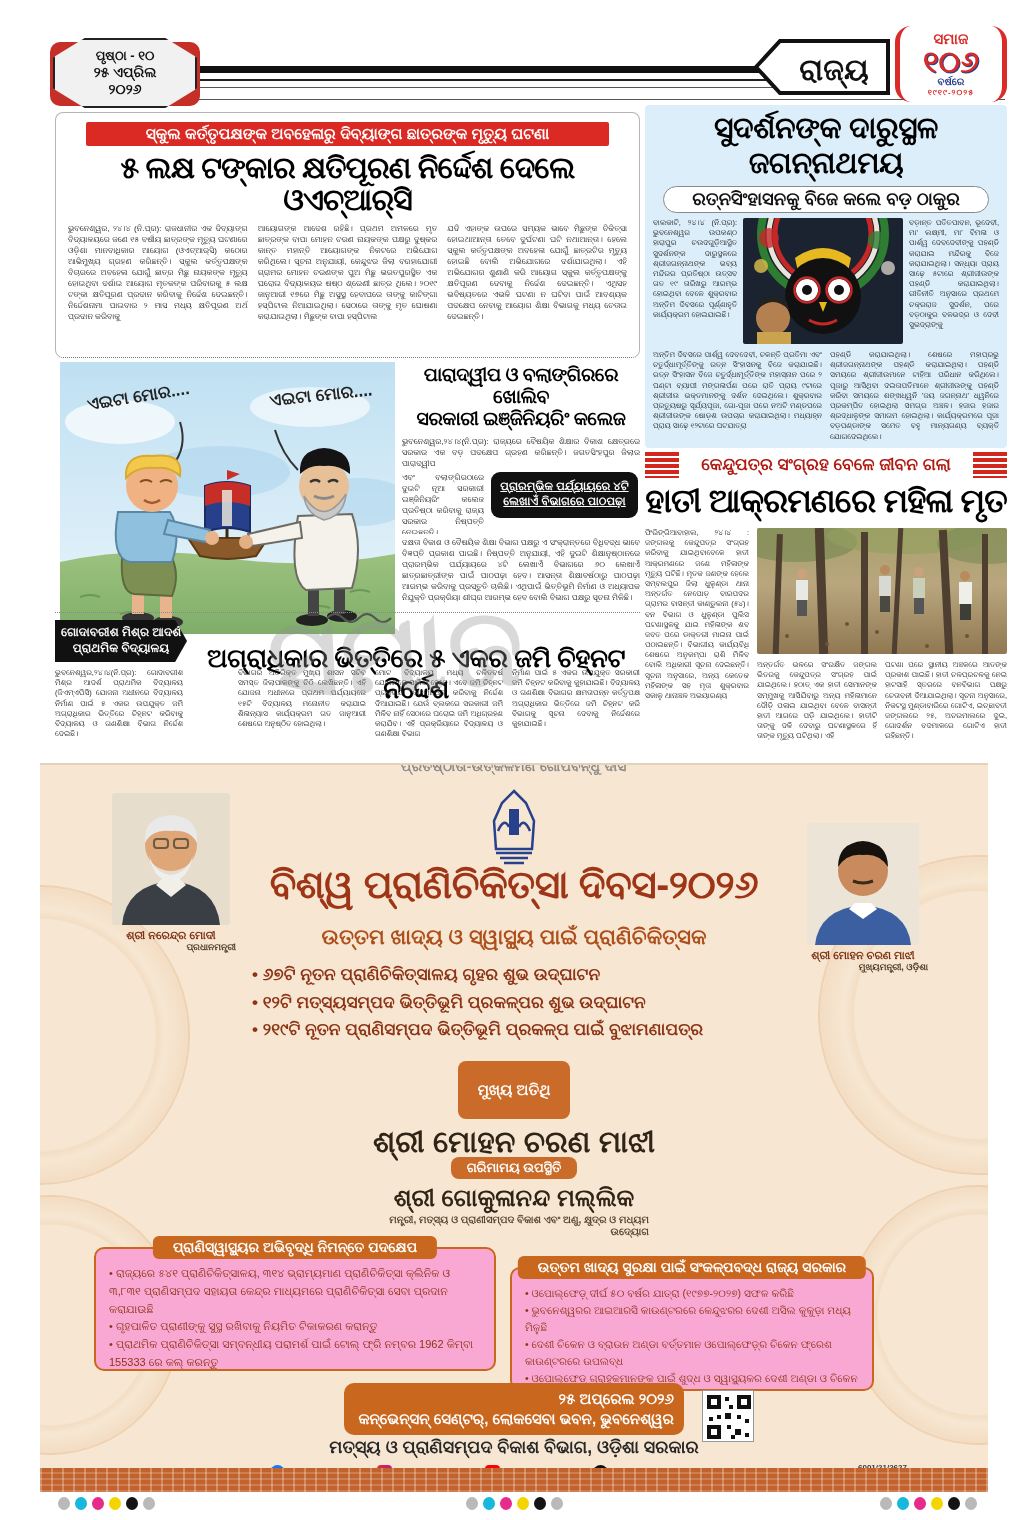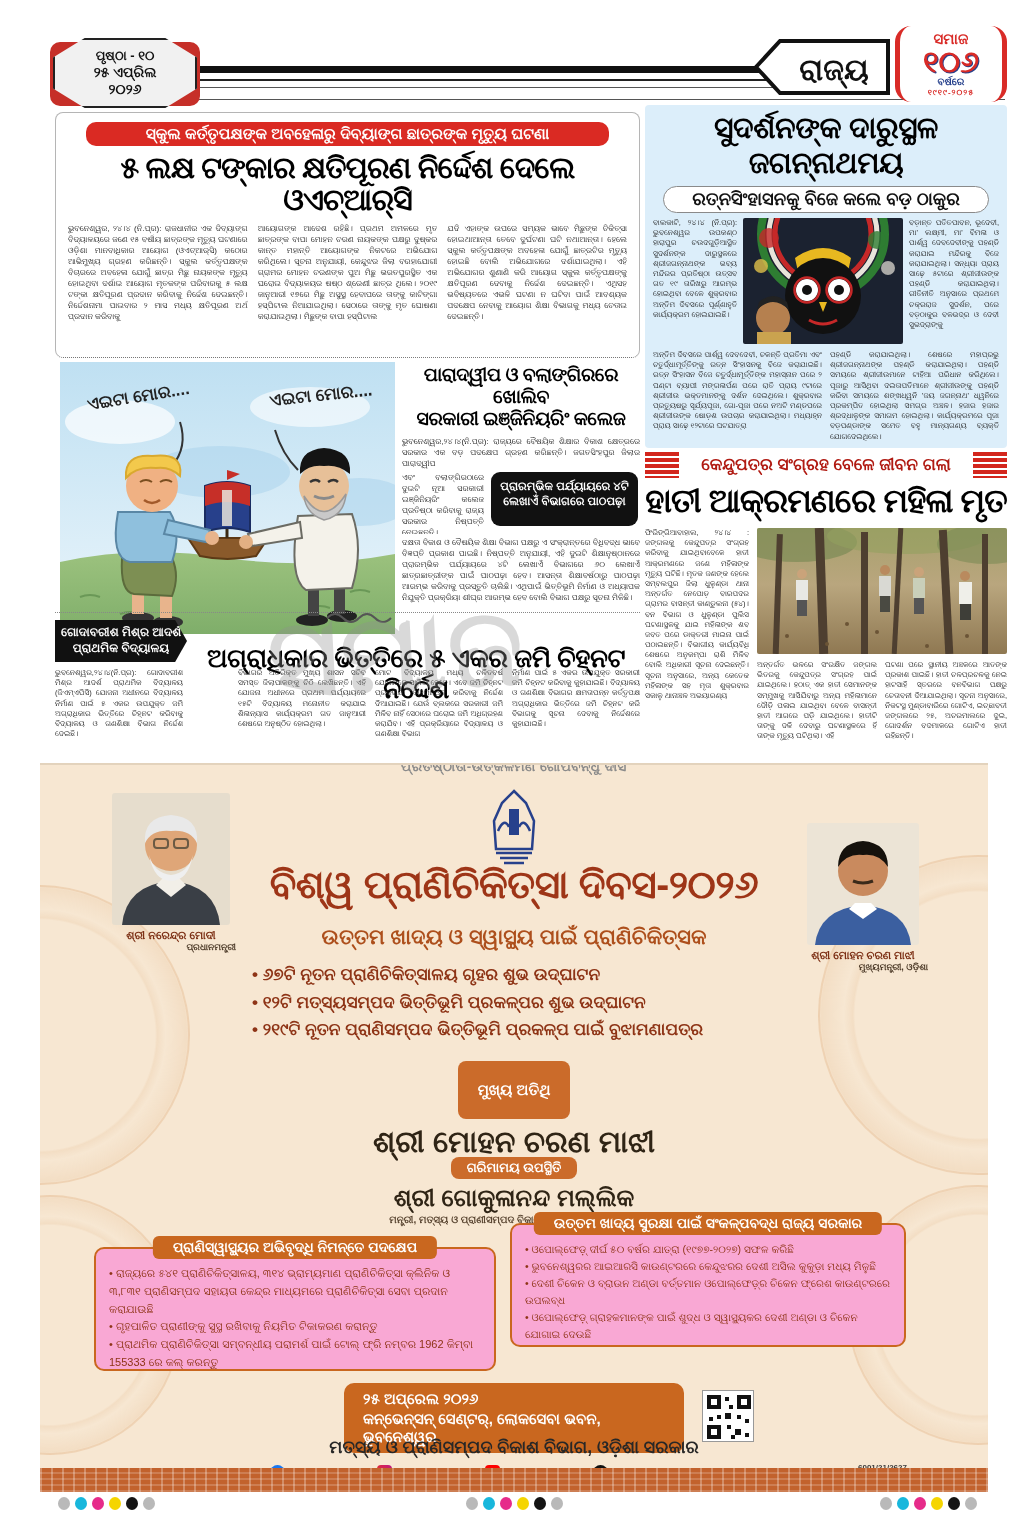--- a/index.html
+++ b/index.html
@@ -20,21 +20,21 @@
   .rule-hair{border-top:1px solid #555;height:0;}
   .logo{background:#fff;border-left:5px solid #d92b27;border-right:5px solid #d92b27;border-radius:16px;
         display:flex;flex-direction:column;align-items:center;justify-content:center;text-align:center;padding:2px 6px;}
   .logo .m{color:#d92b27;font-weight:800;font-size:15px;}
   .logo .n{color:#d92b27;font-weight:800;font-size:30px;line-height:.95;text-shadow:1px 1px 0 #27418c;}
   .logo .w{color:#27418c;font-weight:700;font-size:10px;}
   .logo .y{color:#d92b27;font-weight:700;font-size:8px;letter-spacing:1px;}
 
   
   .a1box{border:1px solid #b5b5b5;border-bottom:1px dotted #777;border-radius:8px;background:#fff;}
-  .kicker1{background:#da2a23;color:#fff;font-weight:700;font-size:15.5px;text-align:center;padding:3px 0;border-radius:10px;}
+  .kicker1{background:#da2a23;color:#fff;font-weight:700;font-size:15.5px;text-align:center;padding:3px 0;border-radius:2px;}
   .h1big{font-weight:800;color:#000;font-size:30px;text-align:center;letter-spacing:-1px;line-height:1.05;}
 
   
   .a2box{background:#dceefa;border-radius:4px;}
   .h2big{font-weight:800;color:#000;font-size:30px;text-align:center;letter-spacing:-.5px;}
   .subpill{background:#fff;border:1px solid #8a8a8a;border-radius:16px;font-weight:700;font-size:18px;color:#111;text-align:center;padding:2px 0;}
 
   
   .h3{font-weight:800;color:#000;font-size:19px;text-align:center;line-height:1.15;letter-spacing:-.5px;}
   .callout{background:#111;color:#fff;font-weight:700;font-size:11.5px;text-align:center;border-radius:9px;padding:7px 6px;line-height:1.35;}
@@ -57,21 +57,21 @@
   .founder{color:#8a8a8a;font-weight:700;font-size:13.5px;letter-spacing:.5px;text-align:center;}
   .adtitle{color:#9e3517;font-weight:800;font-size:39px;text-align:center;letter-spacing:-.5px;}
   .adsub{color:#ad4f1c;font-weight:800;font-size:21px;text-align:center;}
   .adbullet{color:#8e3416;font-weight:800;font-size:17px;line-height:1.62;}
   .pill{background:#cb6b2a;color:#fff;font-weight:800;border-radius:8px;display:inline-block;}
   .cgname{color:#2f2415;font-weight:800;text-align:center;}
   .adbox{background:#f9a8d4;border:2px solid #c9671f;border-radius:10px;}
   .adbox .hd{position:absolute;top:-13px;left:50%;transform:translateX(-50%);background:#c9671f;color:#fff;
              font-weight:800;font-size:14px;padding:3px 20px;border-radius:6px;white-space:nowrap;}
   .adbox .items{padding:16px 13px 6px;color:#8e3416;font-weight:400;font-size:11px;line-height:1.62;}
-  .datebox{background:#c9671f;color:#fff;border-radius:10px;text-align:left;padding:7px 19px;font-weight:800;}
+  .datebox{background:#c9671f;color:#fff;border-radius:10px;text-align:right;padding:7px 10px;font-weight:800;}
   .deptline{color:#272727;font-weight:800;font-size:17.5px;text-align:center;}
   .social{display:flex;align-items:center;gap:6px;justify-content:center;}
   .sicon{width:15px;height:15px;border-radius:50%;display:inline-flex;align-items:center;justify-content:center;color:#fff;font-size:9px;font-weight:800;}
   .handle{font-size:11px;font-weight:700;color:#222;}
   .adrefs{font-size:8px;color:#3c3c3c;font-weight:700;}
   .adstrip{background:#c2622d;
     background-image:repeating-linear-gradient(90deg,rgba(255,255,255,.28) 0 2px,transparent 2px 11px),
                      repeating-linear-gradient(0deg,rgba(255,255,255,.18) 0 2px,transparent 2px 6px);}
   .cap-name{font-size:11px;font-weight:800;color:#7c2f14;text-align:center;}
   .cap-title{font-size:9px;font-weight:700;color:#4c3a28;text-align:right;}
@@ -219,21 +219,21 @@
     <text x="210" y="44" font-size="17" font-weight="800" fill="#222" transform="rotate(-6 210 44)">ଏଇଟା ମୋର....</text>
     <path d="M232 250 q8 -8 16 0 q8 8 16 0 q8 -8 16 0 q8 8 16 0" stroke="#555" stroke-width="2" fill="none" transform="translate(35,6)"></path>
   </svg>
 
   <div class="abs" style="left:402px;top:364px;width:238px;height:250px;">
     <div class="h3">ପାରାଦ୍ୱୀପ ଓ ବଲାଙ୍ଗିରରେ ଖୋଲିବ</div>
     <div class="h3">ସରକାରୀ ଇଞ୍ଜିନିୟରିଂ କଲେଜ</div>
     <div class="colTxt" style="width:100%;height:34px;margin-top:6px;">ଭୁବନେଶ୍ୱର,୨୪।୪(ନି.ପ୍ର): ରାଜ୍ୟରେ ବୈଷୟିକ ଶିକ୍ଷାର ବିକାଶ କ୍ଷେତ୍ରରେ ସରକାର ଏକ ବଡ଼ ପଦକ୍ଷେପ ଗ୍ରହଣ କରିଛନ୍ତି। ଜଗତସିଂହପୁର ଜିଲାର ପାରାଦ୍ୱୀପ</div>
     <div style="display:flex;gap:7px;margin-top:2px;">
       <div class="colTxt" style="width:82px;height:62px;">ଏବଂ ବଲାଙ୍ଗିରଠାରେ ଦୁଇଟି ନୂଆ ସରକାରୀ ଇଞ୍ଜିନିୟରିଂ କଲେଜ ପ୍ରତିଷ୍ଠା କରିବାକୁ ରାଜ୍ୟ ସରକାର ନିଷ୍ପତ୍ତି ନେଇଛନ୍ତି।</div>
-      <div class="callout" style="width:147px;height:54px;">ପ୍ରାରମ୍ଭିକ ପର୍ଯ୍ୟାୟରେ ୪ଟି ଲେଖାଏଁ ବିଭାଗରେ ପାଠପଢ଼ା</div>
+      <div class="callout" style="width:147px;height:46px;text-decoration:underline;">ପ୍ରାରମ୍ଭିକ ପର୍ଯ୍ୟାୟରେ ୪ଟି ଲେଖାଏଁ ବିଭାଗରେ ପାଠପଢ଼ା</div>
     </div>
     <div class="colTxt" style="width:100%;height:84px;margin-top:3px;">ଦକ୍ଷତା ବିକାଶ ଓ ବୈଷୟିକ ଶିକ୍ଷା ବିଭାଗ ପକ୍ଷରୁ ଏ ସଂକ୍ରାନ୍ତରେ ବିଧିବଦ୍ଧ ଭାବେ ବିଜ୍ଞପ୍ତି ପ୍ରକାଶ ପାଇଛି। ନିଷ୍ପତ୍ତି ଅନୁଯାୟୀ, ଏହି ଦୁଇଟି ଶିକ୍ଷାନୁଷ୍ଠାନରେ ପ୍ରାରମ୍ଭିକ ପର୍ଯ୍ୟାୟରେ ୪ଟି ଲେଖାଏଁ ବିଭାଗରେ ୬୦ ଲେଖାଏଁ ଛାତ୍ରଛାତ୍ରୀଙ୍କ ପାଇଁ ପାଠପଢ଼ା ହେବ। ଆସନ୍ତା ଶିକ୍ଷାବର୍ଷଠାରୁ ପାଠପଢ଼ା ଆରମ୍ଭ କରିବାକୁ ପ୍ରସ୍ତୁତି ଚାଲିଛି। ଏଥିପାଇଁ ଭିତ୍ତିଭୂମି ନିର୍ମାଣ ଓ ଅଧ୍ୟାପକ ନିଯୁକ୍ତି ପ୍ରକ୍ରିୟା ଶୀଘ୍ର ଆରମ୍ଭ ହେବ ବୋଲି ବିଭାଗ ପକ୍ଷରୁ ସୂଚନା ମିଳିଛି।</div>
   </div>
 
   <div class="abs" style="left:645px;top:452px;width:362px;height:26px;display:flex;align-items:center;gap:6px;">
     <div class="stripe"></div>
     <div class="kicker4" style="flex:1;">କେନ୍ଦୁପତ୍ର ସଂଗ୍ରହ ବେଳେ ଜୀବନ ଗଲା</div>
     <div class="stripe"></div>
   </div>
   <div class="abs h4big" style="left:645px;top:482px;width:362px;">ହାତୀ ଆକ୍ରମଣରେ ମହିଳା ମୃତ</div>
@@ -368,21 +368,21 @@
     </div>
 
     <div class="adbox abs" style="left:54px;top:482px;width:402px;height:124px;">
       <div class="hd">ପ୍ରାଣିସ୍ୱାସ୍ଥ୍ୟର ଅଭିବୃଦ୍ଧି ନିମନ୍ତେ ପଦକ୍ଷେପ</div>
       <div class="items">
         <div>•&nbsp;<span>ରାଜ୍ୟରେ ୫୪୧ ପ୍ରାଣିଚିକିତ୍ସାଳୟ, ୩୧୪ ଭ୍ରାମ୍ୟମାଣ ପ୍ରାଣିଚିକିତ୍ସା କ୍ଲିନିକ ଓ ୩,୮୩୧ ପ୍ରାଣିସମ୍ପଦ ସହାୟତା କେନ୍ଦ୍ର ମାଧ୍ୟମରେ ପ୍ରାଣିଚିକିତ୍ସା ସେବା ପ୍ରଦାନ କରାଯାଉଛି</span></div>
         <div>•&nbsp;<span>ଗୃହପାଳିତ ପ୍ରାଣୀଙ୍କୁ ସୁସ୍ଥ ରଖିବାକୁ ନିୟମିତ ଟିକାକରଣ କରାନ୍ତୁ</span></div>
         <div>•&nbsp;<span>ପ୍ରାଥମିକ ପ୍ରାଣିଚିକିତ୍ସା ସମ୍ବନ୍ଧୀୟ ପରାମର୍ଶ ପାଇଁ ଟୋଲ୍ ଫ୍ରି ନମ୍ବର 1962 କିମ୍ବା 155333 ରେ କଲ୍ କରନ୍ତୁ</span></div>
       </div>
     </div>
-    <div class="adbox abs" style="left:470px;top:458px;width:396px;height:124px;">
+    <div class="adbox abs" style="left:470px;top:502px;width:364px;height:124px;">
       <div class="hd">ଉତ୍ତମ ଖାଦ୍ୟ ସୁରକ୍ଷା ପାଇଁ ସଂକଳ୍ପବଦ୍ଧ ରାଜ୍ୟ ସରକାର</div>
       <div class="items" style="font-size:10.5px;">
         <div>•&nbsp;<span>ଓପୋଲ୍‌ଫେଡ଼୍ ଦୀର୍ଘ ୫୦ ବର୍ଷର ଯାତ୍ରା (୧୯୭୭-୨୦୨୭) ସଫଳ କରିଛି</span></div>
         <div>•&nbsp;<span>ଭୁବନେଶ୍ୱରର ଆଇଆରସି କାଉଣ୍ଟରରେ କେନ୍ଦୁଝରର ଦେଶୀ ଅସିଲ କୁକୁଡ଼ା ମଧ୍ୟ ମିଳୁଛି</span></div>
         <div>•&nbsp;<span>ଦେଶୀ ଚିକେନ ଓ ବ୍ରାଉନ ଅଣ୍ଡା ବର୍ତ୍ତମାନ ଓପୋଲ୍‌ଫେଡ଼୍‌ର ଚିକେନ ଫ୍ରେଶ କାଉଣ୍ଟରରେ ଉପଲବ୍ଧ</span></div>
         <div>•&nbsp;<span>ଓପୋଲ୍‌ଫେଡ଼୍ ଗ୍ରାହକମାନଙ୍କ ପାଇଁ ଶୁଦ୍ଧ ଓ ସ୍ୱାସ୍ଥ୍ୟକର ଦେଶୀ ଅଣ୍ଡା ଓ ଚିକେନ ଯୋଗାଇ ଦେଉଛି</span></div>
       </div>
     </div>
 
     <div class="datebox abs" style="left:304px;top:618px;width:340px;">

